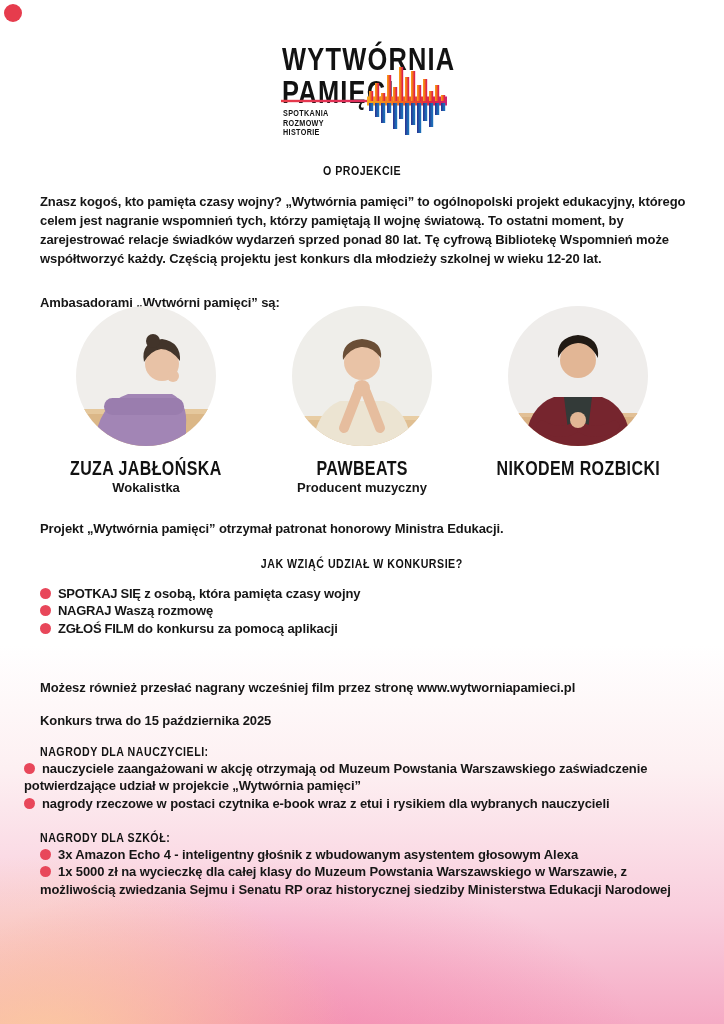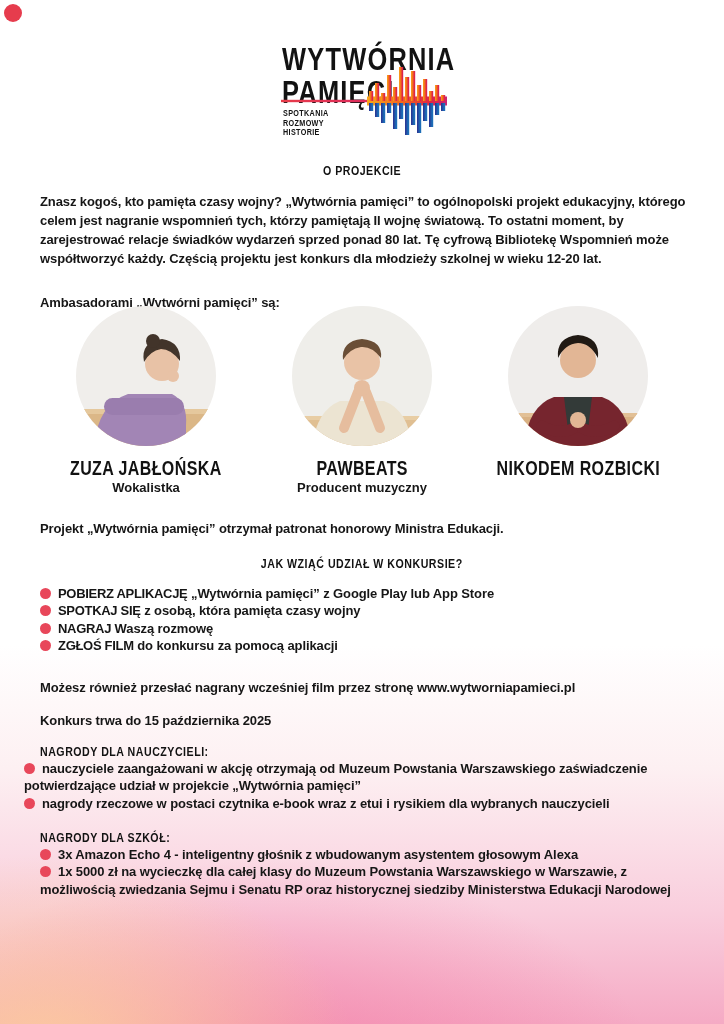--- a/index.html
+++ b/index.html
@@ -192,21 +192,20 @@
     </div>
   </div>
 
   <div class="abs txt" style="left:40px;top:519px;">Projekt „Wytwórnia pamięci” otrzymał patronat honorowy Ministra Edukacji.</div>
 
   <div class="abs center-row" style="top:554px;">
     <span class="cond cond-center heading">JAK WZIĄĆ UDZIAŁ W KONKURSIE?</span>
   </div>
 
   <div class="abs bullet-list" style="left:40px;top:585px;">
-    <div class="bullet-item"><span class="dot"></span><span class="lead">POBIERZ APLIKACJĘ</span><span> „Wytwórnia pamięci” z Google Play lub App Store</span></div>
     <div class="bullet-item"><span class="dot"></span><span class="lead">SPOTKAJ SIĘ</span><span> z osobą, która pamięta czasy wojny</span></div>
     <div class="bullet-item"><span class="dot"></span><span class="lead">NAGRAJ</span><span> Waszą rozmowę</span></div>
     <div class="bullet-item"><span class="dot"></span><span class="lead">ZGŁOŚ FILM</span><span> do konkursu za pomocą aplikacji</span></div>
   </div>
 
   <div class="abs txt" style="left:40px;top:678px;width:652px;">Możesz również przesłać nagrany wcześniej film przez stronę www.wytworniapamieci.pl</div>
 
   <div class="abs txt" style="left:40px;top:711px;">Konkurs trwa do 15 października 2025</div>
 
   <div class="abs" style="left:40px;top:742px;">

